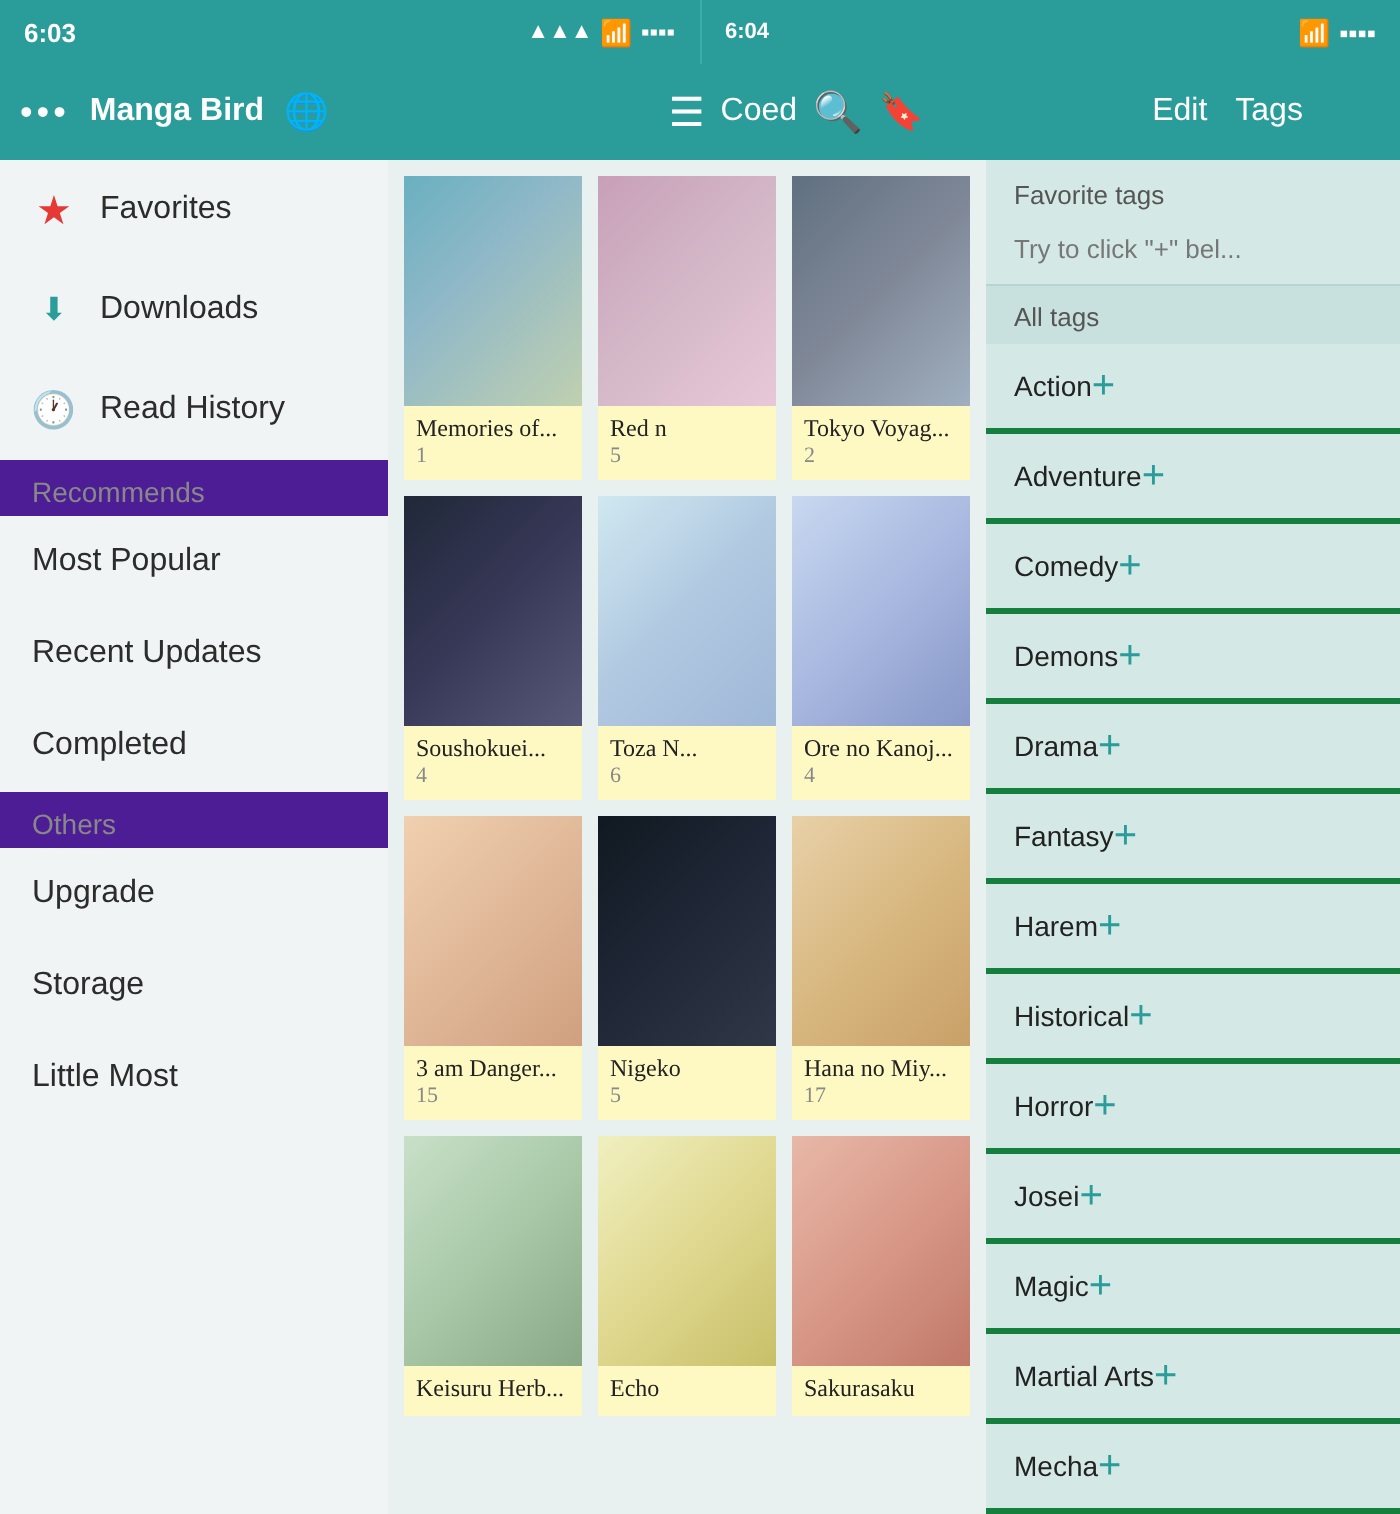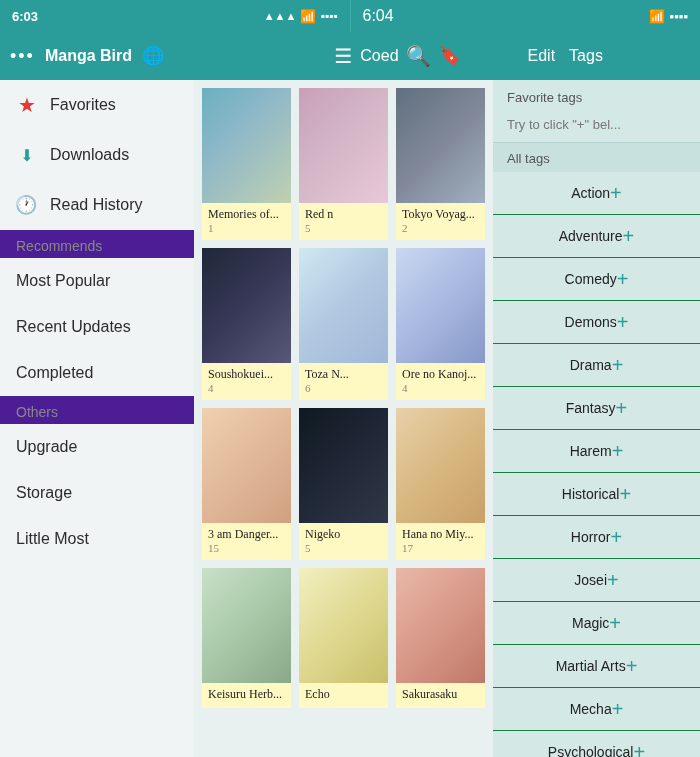--- a/index.html
+++ b/index.html
@@ -35,21 +35,21 @@
       display: flex;
       align-items: center;
       justify-content: center;
       flex: 1;
       color: white;
       font-size: 15px;
       font-weight: 500;
       gap: 8px;
     }
     .nav-section.left { justify-content: flex-start; padding-left: 10px; gap: 10px; }
-    .nav-section.right { justify-content: flex-start; gap: 14px; }
+    .nav-section.right { justify-content: center; gap: 14px; }
 
     
     .main-layout {
       display: flex;
       height: calc(757px - 76px);
     }
 
     
     .sidebar {
       width: 194px;
@@ -137,25 +137,25 @@
     .tags-all-header {
       padding: 8px 14px 6px;
       font-size: 13px;
       color: #555;
       font-weight: 400;
       background: #c8e0de;
     }
     .tag-item {
       display: flex;
       align-items: center;
-      justify-content: center;
+      justify-content: flex-start;
       padding: 11px 14px;
       font-size: 14px;
       color: #222;
-      border-bottom: 1px solid #15803d;
+      border-bottom: 3px solid #15803d;
       cursor: pointer;
     }
     .tag-add {
       color: #2a9d9a;
       font-size: 20px;
       font-weight: 300;
       line-height: 1;
     }
 
     
@@ -189,21 +189,21 @@
   <div class="status-bar" style="flex:1; border-right:1px solid #3aadaa;">
     <span style="font-size:13px;font-weight:600;color:white;">6:03</span>
     <div class="status-icons">
       <span style="color:white;font-size:11px;">▲▲▲</span>
       <span style="color:white;">📶</span>
       <span style="color:white;font-size:12px;">▪▪▪▪</span>
     </div>
   </div>
   <div class="status-bar" style="flex:1;">
     <div style="display:flex;gap:8px;align-items:center;">
-      <span style="font-size:16px;font-weight:400;color:white;">6:04</span>
+      <span style="font-size:11px;font-weight:700;color:white;">6:04</span>
     </div>
     <div class="status-icons">
       <span style="color:white;">📶</span>
       <span style="color:white;font-size:13px;">▪▪▪▪</span>
     </div>
   </div>
 </div>
 
 <div class="top-nav">
 

